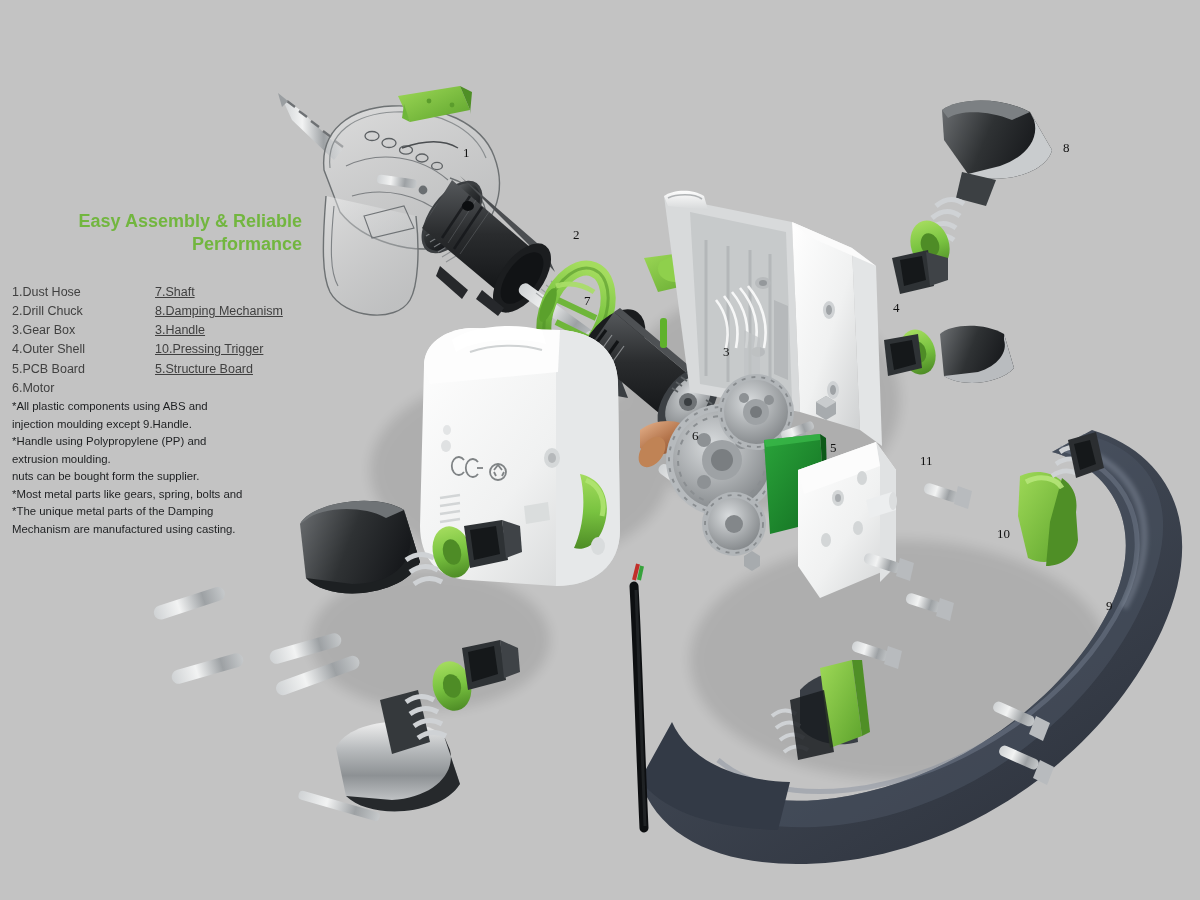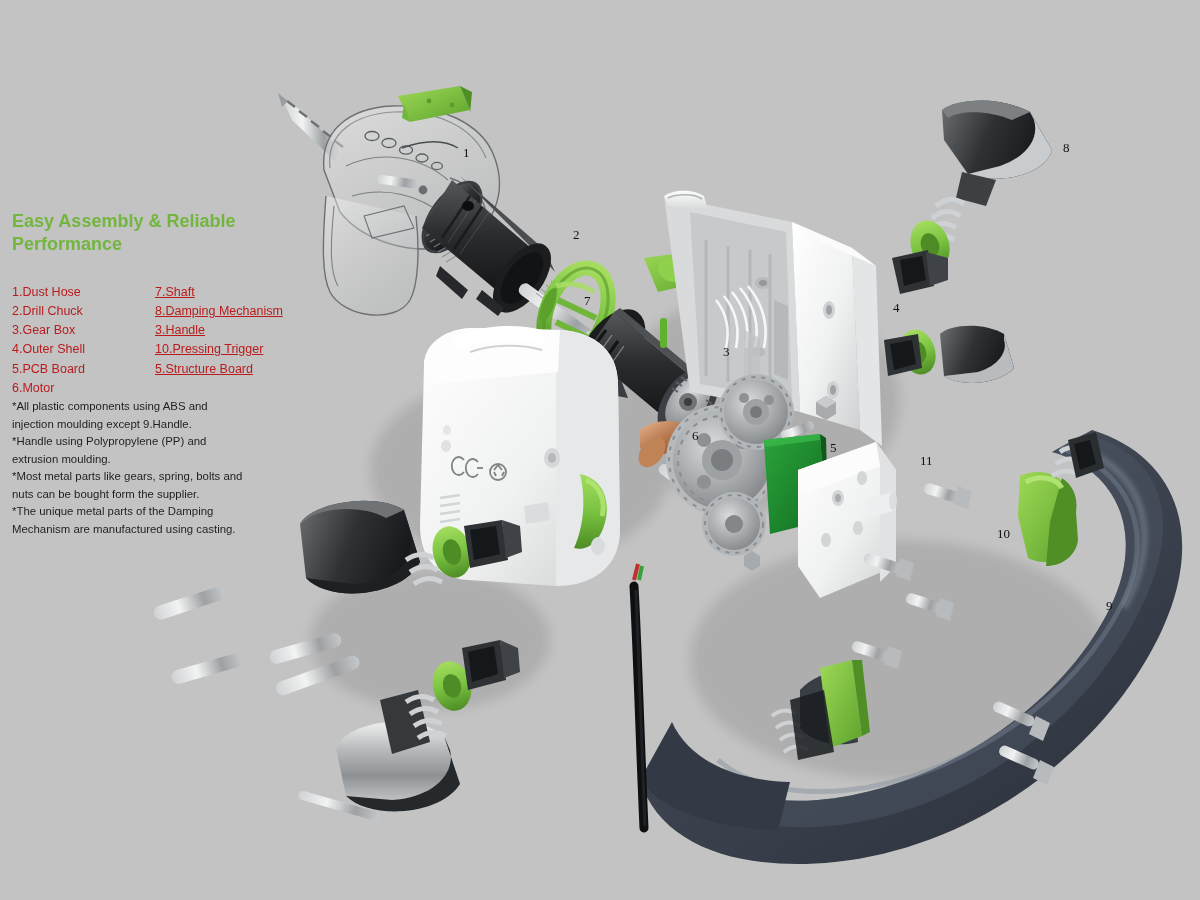--- a/index.html
+++ b/index.html
@@ -13,26 +13,26 @@
 
   
   .textpanel{position:absolute;left:0;top:0;width:330px;height:900px;z-index:60;}
   .title{
     position:absolute;left:11px;top:141px;
     font-size:46px;font-weight:400;color:#16181a;letter-spacing:-0.5px;
     line-height:1.05;white-space:nowrap;
   }
   .subtitle{
     position:absolute;left:12px;top:210px;width:290px;
-    font-size:18px;font-weight:bold;color:#72b63f;line-height:1.28;
+    font-size:18px;font-weight:bold;color:#72b63f;line-height:1.28;text-align:right;
   }
   .partslist{position:absolute;left:12px;top:283px;width:310px;}
   .partslist .col{
     display:inline-block;vertical-align:top;
-    font-size:12.5px;color:#b91c1c;line-height:1.53;
+    font-size:12.5px;color:#404040;line-height:1.53;
   }
   .partslist .colA{width:143px;}
   .partslist .colB{width:165px;text-decoration:underline;}
   .partslist .li{white-space:nowrap;}
   .notes{
     position:absolute;left:12px;top:398px;width:272px;
     font-size:11.4px;color:#1d1f21;line-height:1.535;
   }
   .notes .nline{white-space:nowrap;}
 
@@ -579,20 +579,20 @@
         <div class="li">10.Pressing Trigger</div>
         <div class="li">5.Structure Board</div>
       </div>
     </div>
 
     <div class="notes">
       <div class="nline">*All plastic components using ABS and</div>
       <div class="nline">injection moulding except 9.Handle.</div>
       <div class="nline">*Handle using Polypropylene (PP) and</div>
       <div class="nline">extrusion moulding.</div>
+      <div class="nline">nuts can be bought form the supplier.</div>
       <div class="nline">*Most metal parts like gears, spring, bolts and</div>
-      <div class="nline">nuts can be bought form the supplier.</div>
       <div class="nline">*The unique metal parts of the Damping</div>
       <div class="nline">Mechanism are manufactured using casting.</div>
     </div>
 
   </div>
 </div>
 
 </body></html>

